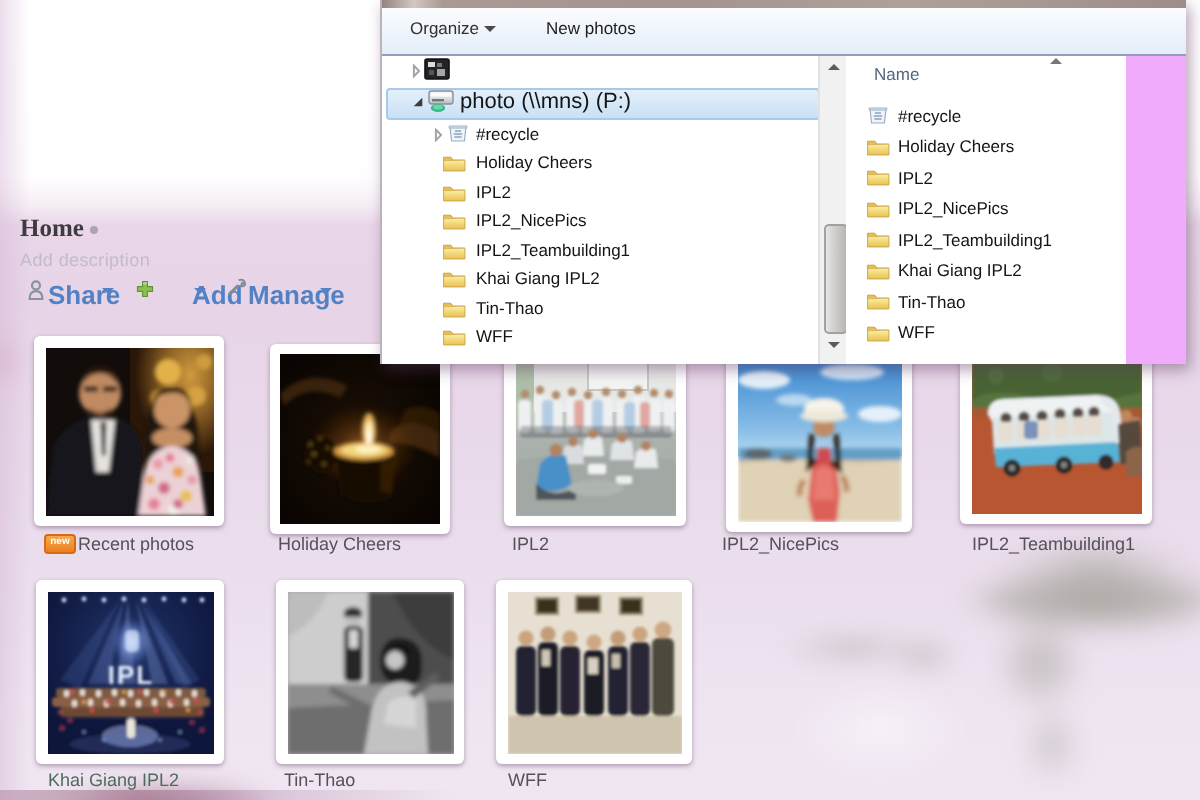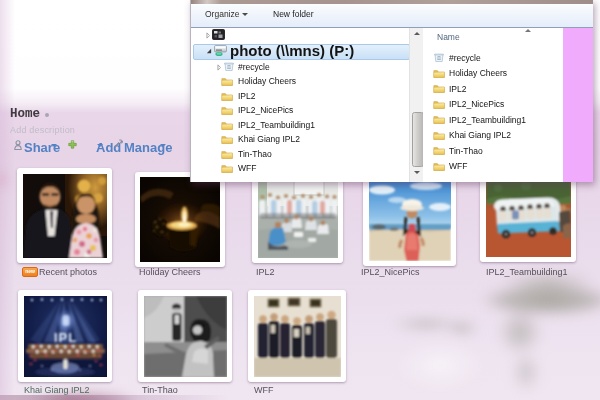--- a/index.html
+++ b/index.html
@@ -19,21 +19,21 @@
  radial-gradient(60px 16px at 568px 303px, rgba(172,170,163,.7) 0%, rgba(172,170,163,0) 80%),
  radial-gradient(28px 30px at 540px 352px, rgba(165,163,155,.65) 0%, rgba(165,163,155,0) 80%),
  radial-gradient(18px 26px at 546px 392px, rgba(170,166,163,.5) 0%, rgba(170,166,163,0) 80%),
  radial-gradient(42px 7px at 446px 344px, rgba(148,146,142,.6) 0%, rgba(156,154,150,0) 85%),
  radial-gradient(20px 9px at 482px 348px, rgba(150,148,142,.55) 0%, rgba(156,154,150,0) 85%),
  radial-gradient(60px 35px at 460px 385px, rgba(255,255,255,.5) 0%, rgba(255,255,255,0) 75%),
  radial-gradient(70px 40px at 320px 360px, rgba(255,255,255,.45) 0%, rgba(255,255,255,0) 75%);
 }
 #bgstrip{left:0px;top:395px;width:230px;height:5px;background:linear-gradient(90deg,rgba(170,130,155,.5) 0%,rgba(150,100,130,.55) 30%,rgba(185,150,180,.4) 60%,rgba(220,200,220,0) 100%);}
 
-.home{left:10px;top:107px;font-family:Liberation Mono, monospace;font-size:12.5px;font-weight:bold;color:#3f3a40;letter-spacing:0px;}
+.home{left:10px;top:107px;font-family:Liberation Serif, serif;font-size:12.5px;font-weight:bold;color:#3f3a40;letter-spacing:0px;}
 .homedot{left:45px;top:113px;width:4px;height:4px;border-radius:50%;background:#aaa5b2;}
 .adddesc{left:10px;top:125px;font-size:9px;color:#c2bcc8;letter-spacing:.2px;}
 .mtext{font-size:13px;font-weight:bold;color:#5282c5;}
 .mcaret{width:0;height:0;border-left:3px solid transparent;border-right:3px solid transparent;border-top:3.5px solid #5282c5;}
 
 .th{background:#fff;border-radius:3px;box-shadow:0 1px 2.5px rgba(90,60,95,.45);}
 .cap{font-size:9px;color:#55505a;}
 .newbadge{left:22px;top:267px;width:14px;height:7.5px;background:linear-gradient(180deg,#f6a94e,#ee7f1e);border:1px solid #d96914;border-radius:2px;color:#fff;font-size:5px;font-weight:bold;line-height:7px;text-align:center;}
 
 #win{left:190px;top:0;width:402px;height:182px;background:#f0abfc;box-shadow:2px 3px 7px rgba(90,55,90,.45);border-left:1px solid #b9b3bd;}
@@ -526,21 +526,21 @@
  <path d="M8.2 1.2 Q11.8 0 12.4 3.6 L10.4 3 L9.8 5 Q12.6 5.6 12.2 3.2" fill="none" stroke="#828b9b" stroke-width="1.3"></path>
 </svg>
 <div class="mtext abs" style="left:124px;top:140px;">Manage</div>
 <div class="mcaret abs" style="left:160px;top:143.5px;"></div>
 
 <div id="win" class="abs">
  <div id="topstrip" class="abs"></div>
  <div id="toolbar" class="abs"></div>
  <div class="tbtext abs" style="left:14px;">Organize</div>
  <div class="tbcaret abs" style="left:51px;"></div>
- <div class="tbtext abs" style="left:82px;color:#1c1c1c;">New folder</div>
+ <div class="tbtext abs" style="left:82px;color:#1c1c1c;">New photos</div>
 
  <div id="treepane" class="abs"></div>
  <div id="sel" class="abs"></div>
 
  <svg class="abs" style="left:14.5px;top:32px;" width="4.5" height="7" viewBox="0 0 5 8">
         <path d="M1 1 L4 4 L1 7 Z" fill="#fff" stroke="#a2a2a2" stroke-width="1.1"></path>
       </svg>
  <svg class="abs" style="left:21px;top:29px;" width="13" height="11" viewBox="0 0 13 11">
   <rect x="0.5" y="0.5" width="12" height="10" rx="1" fill="#232226" stroke="#121116" stroke-width=".8"></rect>
   <rect x="2" y="2" width="3.5" height="2.5" fill="#dddcd8"></rect>
@@ -559,21 +559,21 @@
             <stop offset=".6" stop-color="#d8dcde"></stop>
             <stop offset="1" stop-color="#b8bcc0"></stop>
           </linearGradient>
         </defs>
   <rect x="0.5" y="1.5" width="12" height="6.5" rx="1.2" fill="url(#drv)" stroke="#8a9096" stroke-width=".7"></rect>
   <rect x="1.5" y="2.5" width="10" height="1.8" fill="#fafbfc"></rect>
   <rect x="2" y="5.5" width="6" height="1.2" fill="#70767c"></rect>
   <ellipse cx="5" cy="10" rx="3.6" ry="2" fill="#35b98a"></ellipse>
   <ellipse cx="5" cy="9.6" rx="2.4" ry="1.2" fill="#6fd4ae"></ellipse>
  </svg>
- <div class="trow abs" style="left:39px;top:44px;line-height:14px;font-weight:bold;font-size:15px;">photo (\\mns) (P:)</div>
+ <div class="trow abs" style="left:39px;top:44px;line-height:14px;font-weight:normal;font-size:11px;">photo (\\mns) (P:)</div>
 
  <svg class="abs" style="left:25.5px;top:64px;" width="4.5" height="7" viewBox="0 0 5 8">
         <path d="M1 1 L4 4 L1 7 Z" fill="#fff" stroke="#a2a2a2" stroke-width="1.1"></path>
       </svg>
  <svg class="abs" style="left:32px;top:61px;" width="12" height="11" viewBox="0 0 12 11">
         <use href="#recycicon"></use>
       </svg>
  <div class="trow abs" style="left:47px;top:59.5px;line-height:14px;">#recycle</div>
 
  <svg class="abs" style="left:30px;top:76px;" width="12" height="10">

